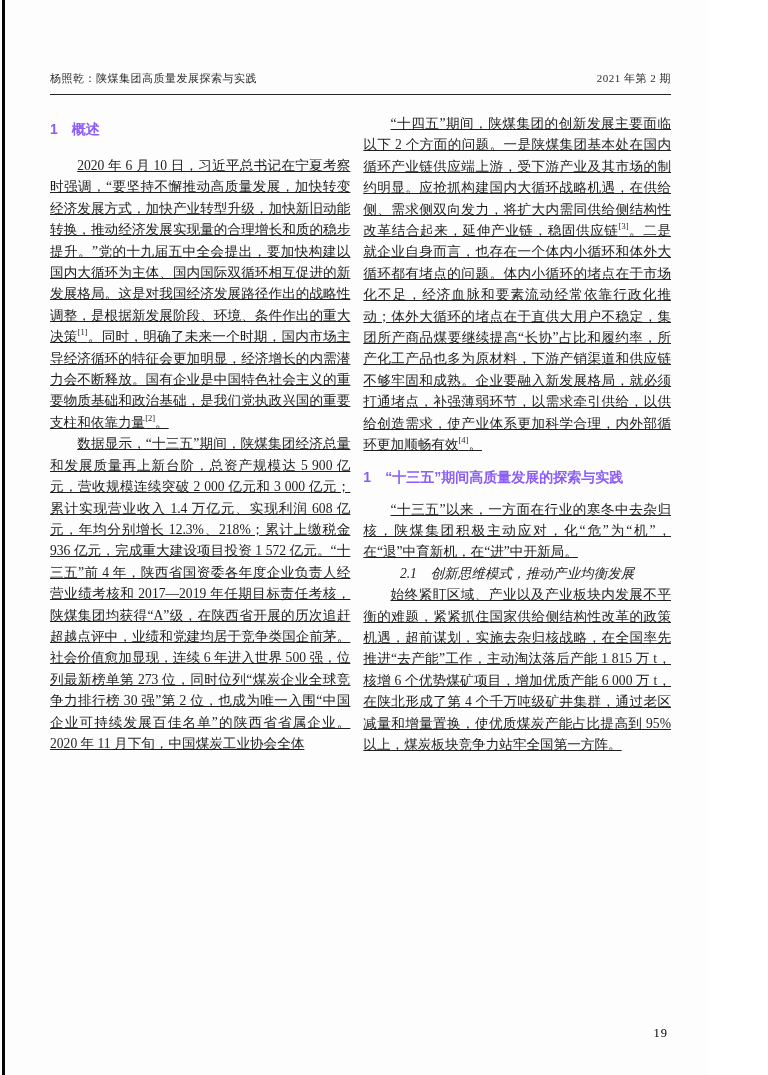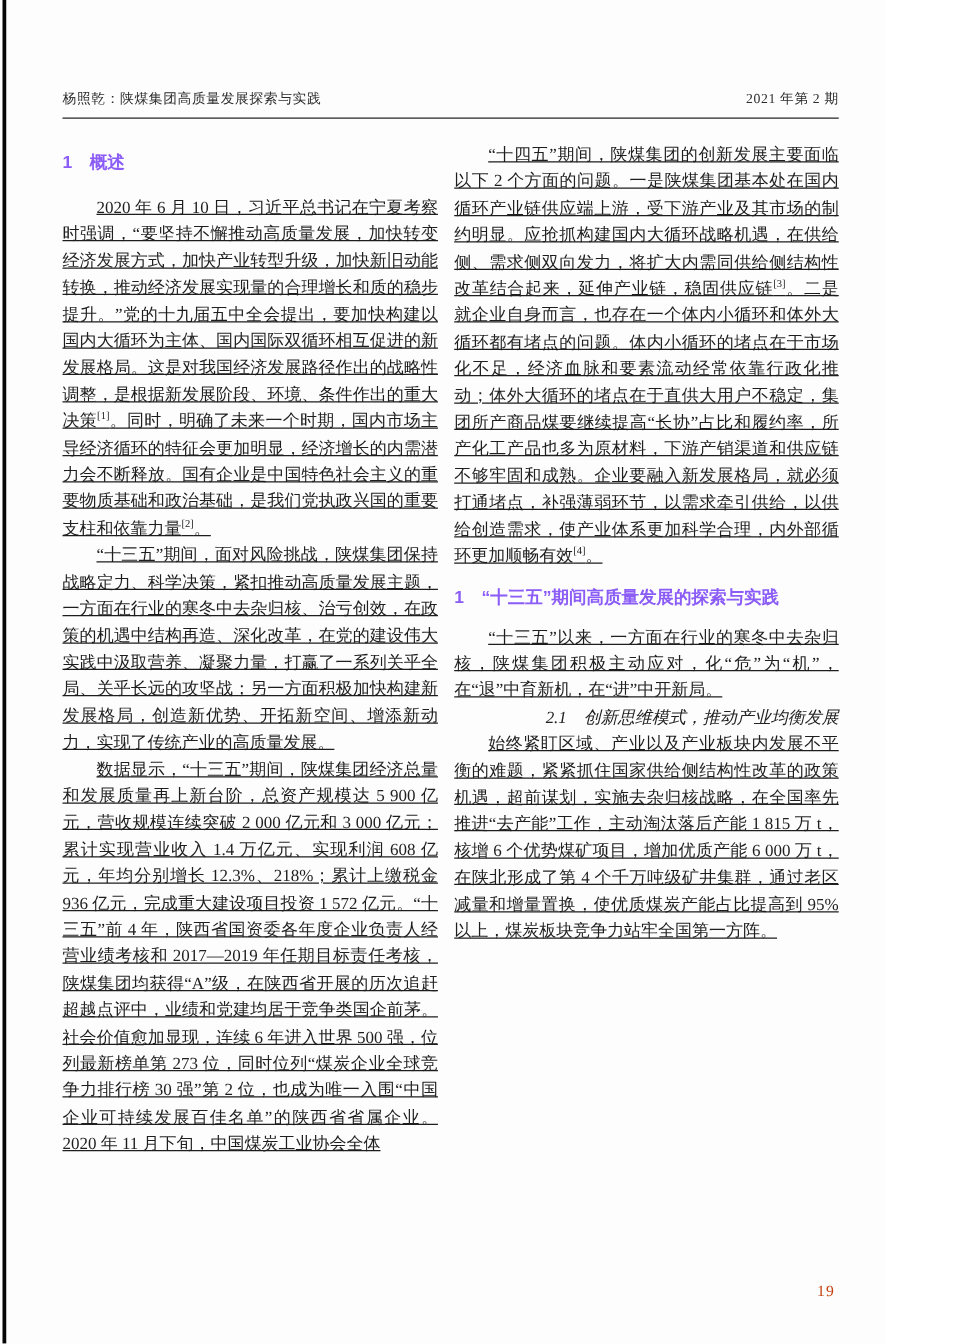--- a/index.html
+++ b/index.html
@@ -35,45 +35,44 @@
   .col p.indent{text-indent:2em;text-decoration:underline;}
   .h-num{
     font-family:"Liberation Sans","DejaVu Sans",sans-serif;
     font-weight:bold;font-size:14px;color:#8b5cf6;
     margin:6px 0 15px 0;line-height:21px;text-align:left;
   }
   .h-sec2{margin:11px 0 11px 0;}
   .h-sub{
     font-family:"Liberation Serif","DejaVu Serif",serif;
     font-style:italic;font-weight:normal;font-size:13.6px;color:#222;
-    margin:0;line-height:21.4px;text-align:right;
+    margin:0;line-height:21.4px;text-align:center;
   }
   sup.ref{font-size:8.5px;line-height:0;vertical-align:super;letter-spacing:0;}
   .pagenum{
     position:absolute;right:40px;top:1026px;
-    font-size:12.5px;color:#c2410c;letter-spacing:1px;
+    font-size:12.5px;color:#000000;letter-spacing:1px;
   }
 </style>
 </head>
 <body>
 
 <div class="page">
   <div class="scan-edge"></div>
 
   <div class="header">
     <span>杨照乾：陕煤集团高质量发展探索与实践</span>
     <span>2021 年第 2 期</span>
   </div>
   <div class="header-rule"></div>
 
   <div class="columns">
     <div class="col col-left">
       <h2 class="h-num">1　概述</h2>
       <p class="indent">2020 年 6 月 10 日，习近平总书记在宁夏考察时强调，“要坚持不懈推动高质量发展，加快转变经济发展方式，加快产业转型升级，加快新旧动能转换，推动经济发展实现量的合理增长和质的稳步提升。”党的十九届五中全会提出，要加快构建以国内大循环为主体、国内国际双循环相互促进的新发展格局。这是对我国经济发展路径作出的战略性调整，是根据新发展阶段、环境、条件作出的重大决策<sup class="ref">[1]</sup>。同时，明确了未来一个时期，国内市场主导经济循环的特征会更加明显，经济增长的内需潜力会不断释放。国有企业是中国特色社会主义的重要物质基础和政治基础，是我们党执政兴国的重要支柱和依靠力量<sup class="ref">[2]</sup>。</p>
-      <p class="indent">“十三五”期间，面对风险挑战，陕煤集团保持战略定力、科学决策，紧扣推动高质量发展主题，一方面在行业的寒冬中去杂归核、治亏创效，在政策的机遇中结构再造、深化改革，在党的建设伟大实践中汲取营养、凝聚力量，打赢了一系列关乎全局、关乎长远的攻坚战；另一方面积极加快构建新发展格局，创造新优势、开拓新空间、增添新动力，实现了传统产业的高质量发展。</p>
       <p class="indent">数据显示，“十三五”期间，陕煤集团经济总量和发展质量再上新台阶，总资产规模达 5 900 亿元，营收规模连续突破 2 000 亿元和 3 000 亿元；累计实现营业收入 1.4 万亿元、实现利润 608 亿元，年均分别增长 12.3%、218%；累计上缴税金 936 亿元，完成重大建设项目投资 1 572 亿元。“十三五”前 4 年，陕西省国资委各年度企业负责人经营业绩考核和 2017—2019 年任期目标责任考核，陕煤集团均获得“A”级，在陕西省开展的历次追赶超越点评中，业绩和党建均居于竞争类国企前茅。社会价值愈加显现，连续 6 年进入世界 500 强，位列最新榜单第 273 位，同时位列“煤炭企业全球竞争力排行榜 30 强”第 2 位，也成为唯一入围“中国企业可持续发展百佳名单”的陕西省省属企业。2020 年 11 月下旬，中国煤炭工业协会全体</p>
     </div>
 
     <div class="col col-right">
       <p class="indent">“十四五”期间，陕煤集团的创新发展主要面临以下 2 个方面的问题。一是陕煤集团基本处在国内循环产业链供应端上游，受下游产业及其市场的制约明显。应抢抓构建国内大循环战略机遇，在供给侧、需求侧双向发力，将扩大内需同供给侧结构性改革结合起来，延伸产业链，稳固供应链<sup class="ref">[3]</sup>。二是就企业自身而言，也存在一个体内小循环和体外大循环都有堵点的问题。体内小循环的堵点在于市场化不足，经济血脉和要素流动经常依靠行政化推动；体外大循环的堵点在于直供大用户不稳定，集团所产商品煤要继续提高“长协”占比和履约率，所产化工产品也多为原材料，下游产销渠道和供应链不够牢固和成熟。企业要融入新发展格局，就必须打通堵点，补强薄弱环节，以需求牵引供给，以供给创造需求，使产业体系更加科学合理，内外部循环更加顺畅有效<sup class="ref">[4]</sup>。</p>
       <h2 class="h-num h-sec2">1　“十三五”期间高质量发展的探索与实践</h2>
       <p class="indent">“十三五”以来，一方面在行业的寒冬中去杂归核，陕煤集团积极主动应对，化“危”为“机”，在“退”中育新机，在“进”中开新局。</p>
       <h3 class="h-sub">2.1　创新思维模式，推动产业均衡发展</h3>
       <p class="indent">始终紧盯区域、产业以及产业板块内发展不平衡的难题，紧紧抓住国家供给侧结构性改革的政策机遇，超前谋划，实施去杂归核战略，在全国率先推进“去产能”工作，主动淘汰落后产能 1 815 万 t，核增 6 个优势煤矿项目，增加优质产能 6 000 万 t，在陕北形成了第 4 个千万吨级矿井集群，通过老区减量和增量置换，使优质煤炭产能占比提高到 95%以上，煤炭板块竞争力站牢全国第一方阵。</p>
     </div>

